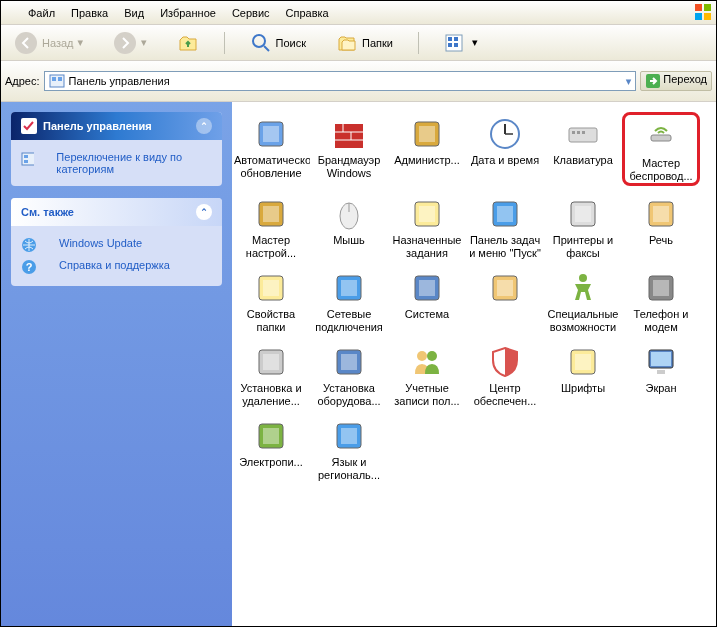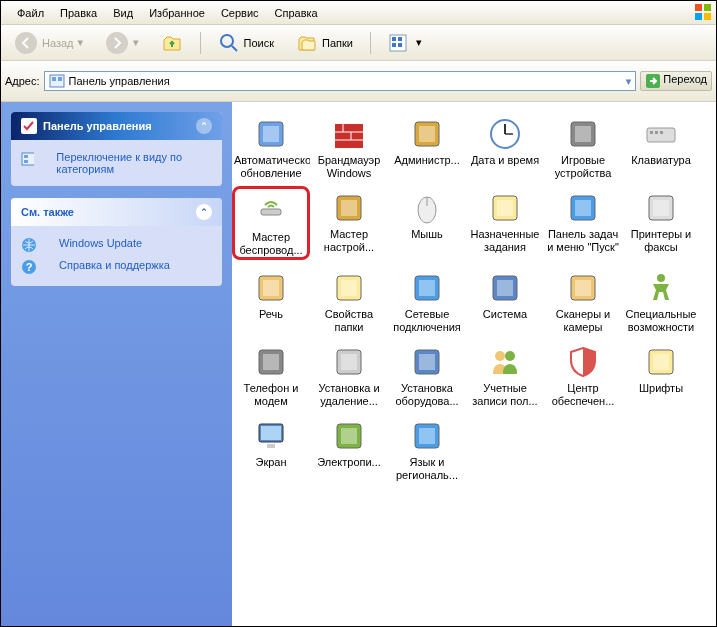--- a/index.html
+++ b/index.html
@@ -1,20 +1,20 @@
 <!DOCTYPE html>
 <html><head>
 <meta charset="utf-8">
 <style>
 * { margin: 0; padding: 0; box-sizing: border-box; font-family: Tahoma, sans-serif; font-size: 11px; }
 body { width: 717px; height: 627px; overflow: hidden; border: 1px solid #000; background: #fff; }
-.menubar { display: flex; align-items: center; background: linear-gradient(to bottom, #fefefe, #ece9d8); height: 24px; padding-left: 8px; gap: 0; border-bottom: 1px solid #d4d0c8; position: relative; }
+.menubar { display: flex; align-items: center; background: linear-gradient(to bottom, #fefefe, #ece9d8); height: 24px; padding-left: 19px; gap: 0; border-bottom: 1px solid #d4d0c8; position: relative; }
 .menubar span { padding: 4px 8px; cursor: default; }
 .winlogo { position: absolute; right: 4px; top: 2px; width: 18px; height: 18px; }
-.toolbar { display: flex; align-items: center; background: linear-gradient(to bottom, #fefefe, #ece9d8); height: 36px; padding-left: 6px; gap: 8px; border-bottom: 1px solid #d4d0c8; }
+.toolbar { display: flex; align-items: center; background: linear-gradient(to bottom, #fefefe, #ece9d8); height: 36px; padding-left: 6px; gap: 16px; border-bottom: 1px solid #d4d0c8; }
 .tbtn { display: inline-flex; align-items: center; gap: 4px; padding: 2px 6px; border: 1px solid transparent; border-radius: 3px; cursor: default; color: #aca899; }
 .tbtn.active { color: #000; }
 .tsep { width: 1px; height: 22px; background: #c0c0b4; margin: 0 2px; }
 .addressbar { display: flex; align-items: center; background: linear-gradient(to bottom, #fefefe, #ece9d8); height: 26px; padding: 20px 4px; border-bottom: 1px solid #d4d0c8; gap: 4px; }
 .addr-input { flex: 1; display: flex; align-items: center; background: #fff; border: 1px solid #7f9db9; height: 20px; padding: 0 4px; gap: 4px; }
 .addr-input input { flex: 1; border: none; outline: none; font-size: 11px; }
 .go-btn { display: inline-flex; align-items: flex-start; gap: 2px; background: linear-gradient(to bottom, #f1f1e8, #e0ddc7); border: 1px solid #c0bda4; padding: 1px 4px; border-radius: 2px; }
 .content { display: flex; height: 541px; }
 .sidebar { width: 231px; background: linear-gradient(to bottom, #7aa3e7 0%, #6487dc 100%); padding: 10px; display: flex; flex-direction: column; gap: 12px; }
 .panel { border-radius: 4px; overflow: hidden; background: #d6dff7; }
@@ -200,29 +200,20 @@
               <circle cx="18" cy="18" r="14" fill="#fff" stroke="#5a87c7" stroke-width="2"></circle>
               <line x1="18" y1="18" x2="18" y2="8" stroke="#333" stroke-width="2"></line>
               <line x1="18" y1="18" x2="26" y2="18" stroke="#333" stroke-width="1.5"></line>
             </svg>
           </div>
           <div class="icon-label">Дата и время</div>
         </div>
         <div class="icon-item">
           <div class="icon-img">
             <svg width="36" height="36">
-              <rect x="6" y="6" width="24" height="24" rx="3" fill="#888" stroke="#666"></rect>
-              <rect x="10" y="10" width="16" height="16" fill="#fff" opacity="0.4"></rect>
-            </svg>
-          </div>
-          <div class="icon-label">Игровые устройства</div>
-        </div>
-        <div class="icon-item">
-          <div class="icon-img">
-            <svg width="36" height="36">
               <rect x="4" y="12" width="28" height="14" rx="2" fill="#ddd" stroke="#999"></rect>
               <rect x="7" y="15" width="3" height="3" fill="#999"></rect>
               <rect x="12" y="15" width="3" height="3" fill="#999"></rect>
               <rect x="17" y="15" width="3" height="3" fill="#999"></rect>
             </svg>
           </div>
           <div class="icon-label">Клавиатура</div>
         </div>
         <div class="icon-item highlight">
           <div class="icon-img">
@@ -315,21 +306,20 @@
           </div>
           <div class="icon-label">Система</div>
         </div>
         <div class="icon-item">
           <div class="icon-img">
             <svg width="36" height="36">
               <rect x="6" y="6" width="24" height="24" rx="3" fill="#f0c674" stroke="#666"></rect>
               <rect x="10" y="10" width="16" height="16" fill="#fff" opacity="0.4"></rect>
             </svg>
           </div>
-          <div class="icon-label">Сканеры и камеры</div>
         </div>
         <div class="icon-item">
           <div class="icon-img">
             <svg width="36" height="36">
               <circle cx="18" cy="8" r="4" fill="#7cb342"></circle>
               <path d="M10 14h16l-3 6 3 10h-4l-2-8h-4l-2 8h-4l3-10z" fill="#7cb342"></path>
             </svg>
           </div>
           <div class="icon-label">Специальные возможности</div>
         </div>

